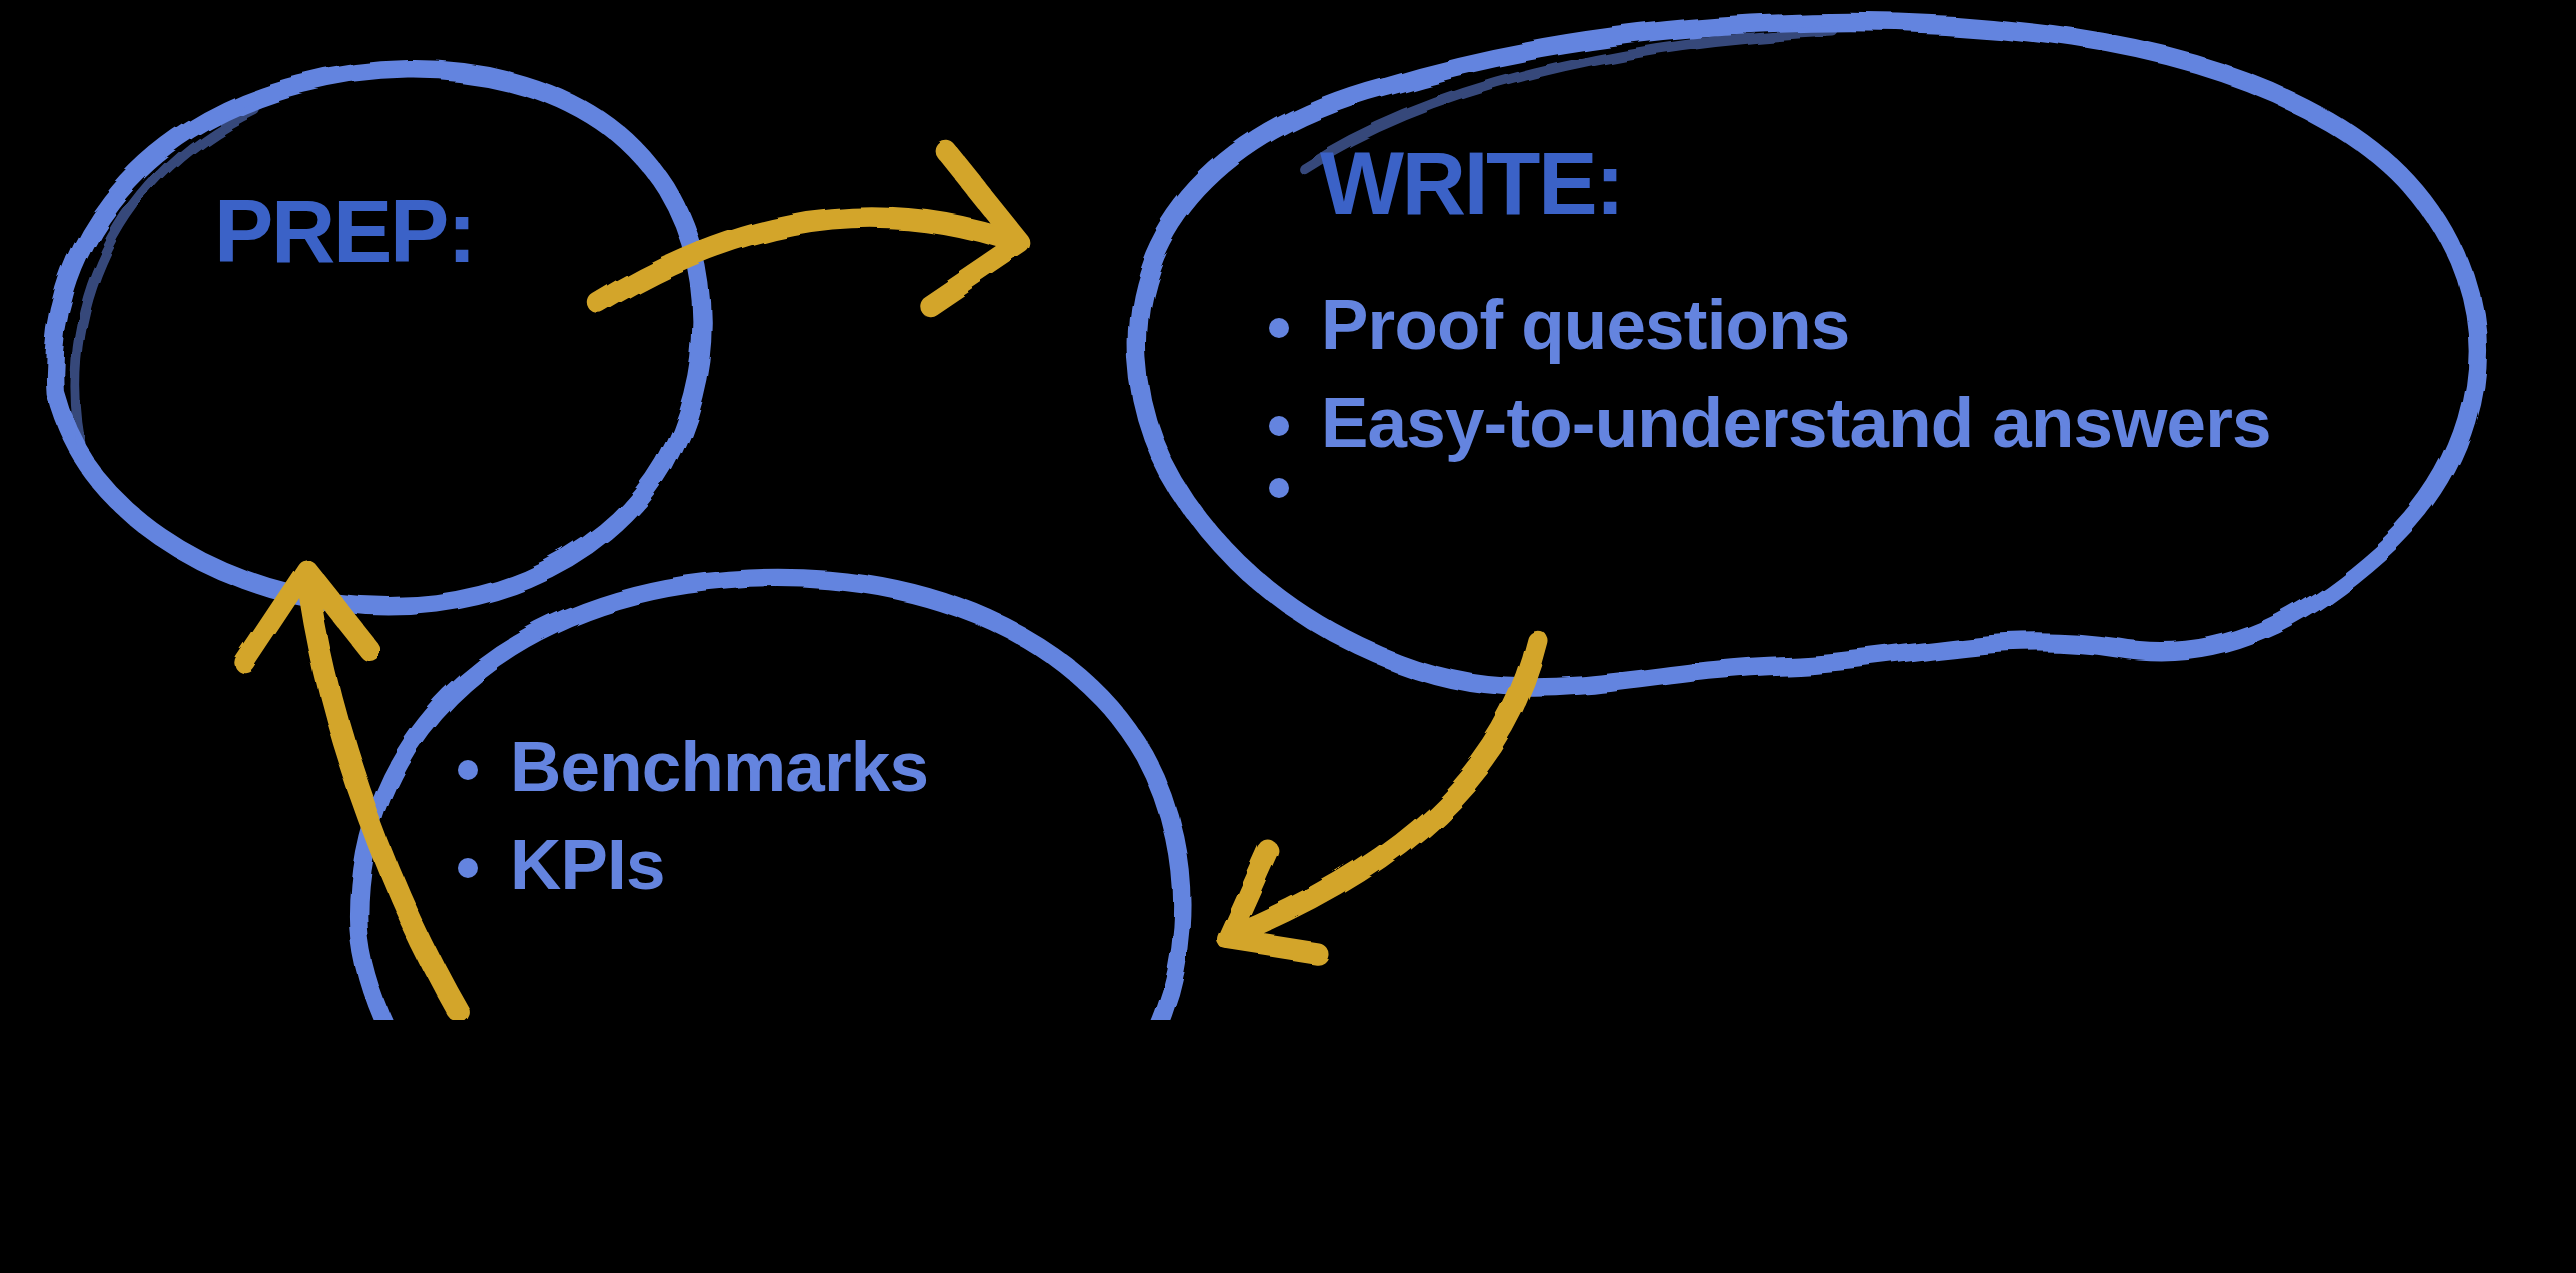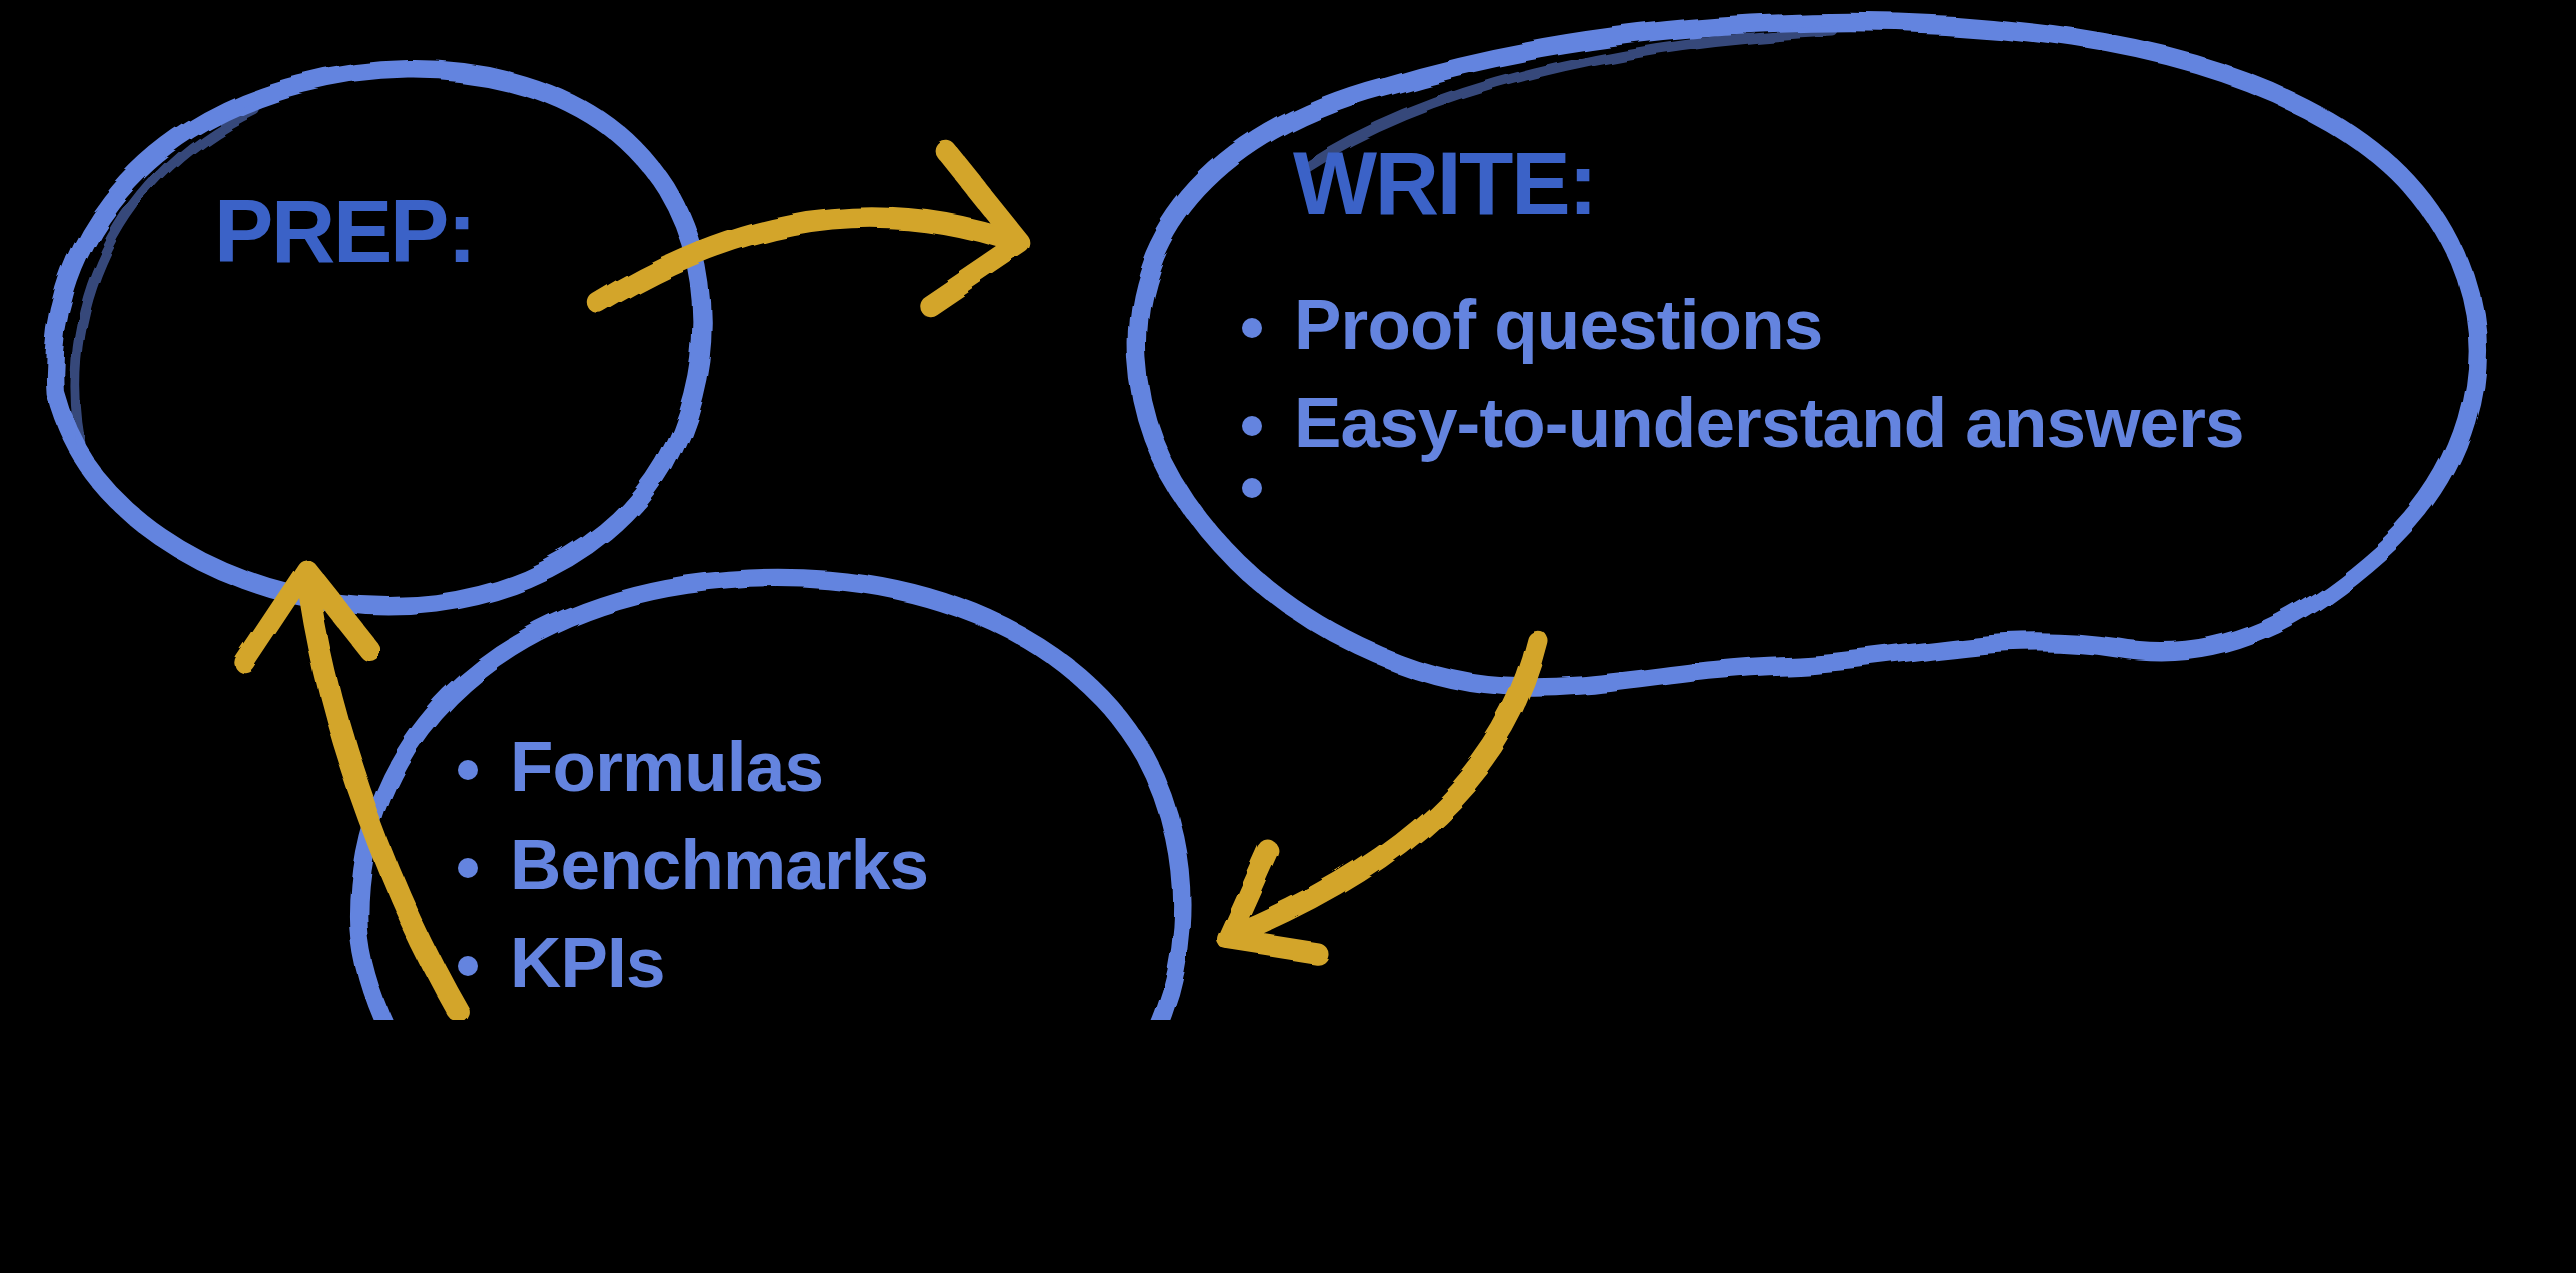--- a/index.html
+++ b/index.html
@@ -35,21 +35,21 @@
     display:flex;align-items:center;
     line-height:98px;font-size:71px;font-weight:600;
     letter-spacing:-0.8px;color:var(--blue);white-space:nowrap;
   }
   .bullet-dot{
     width:20px;height:20px;border-radius:50%;
     background:var(--blue);flex:0 0 auto;
     margin-top:6.1px;margin-right:32px;
   }
   .pos-prep{left:163px;top:175px;}
-  .pos-write{left:1242px;top:127px;}
+  .pos-write{left:1269px;top:127px;}
   .pos-measure{left:458px;top:681px;}
 </style>
 </head>
 <body>
 
 <div class="canvas">
 
   <svg class="shapes" viewBox="0 0 3357 1659" xmlns="http://www.w3.org/2000/svg">
     <defs>
       <filter id="rough-a" x="-8%" y="-8%" width="116%" height="116%">
@@ -131,24 +131,20 @@
       <li class="bubble-item">
         <span class="bullet-dot"></span>
       </li>
     </ul>
   </div>
 
   <div class="bubble-text pos-measure">
     <ul class="bubble-list">
       <li class="bubble-item">
         <span class="bullet-dot"></span>
-        <span class="item-label">Formulas</span>
-      </li>
-      <li class="bubble-item">
-        <span class="bullet-dot"></span>
         <span class="item-label">Benchmarks</span>
       </li>
       <li class="bubble-item">
         <span class="bullet-dot"></span>
         <span class="item-label">KPIs</span>
       </li>
     </ul>
   </div>
 
 </div>

